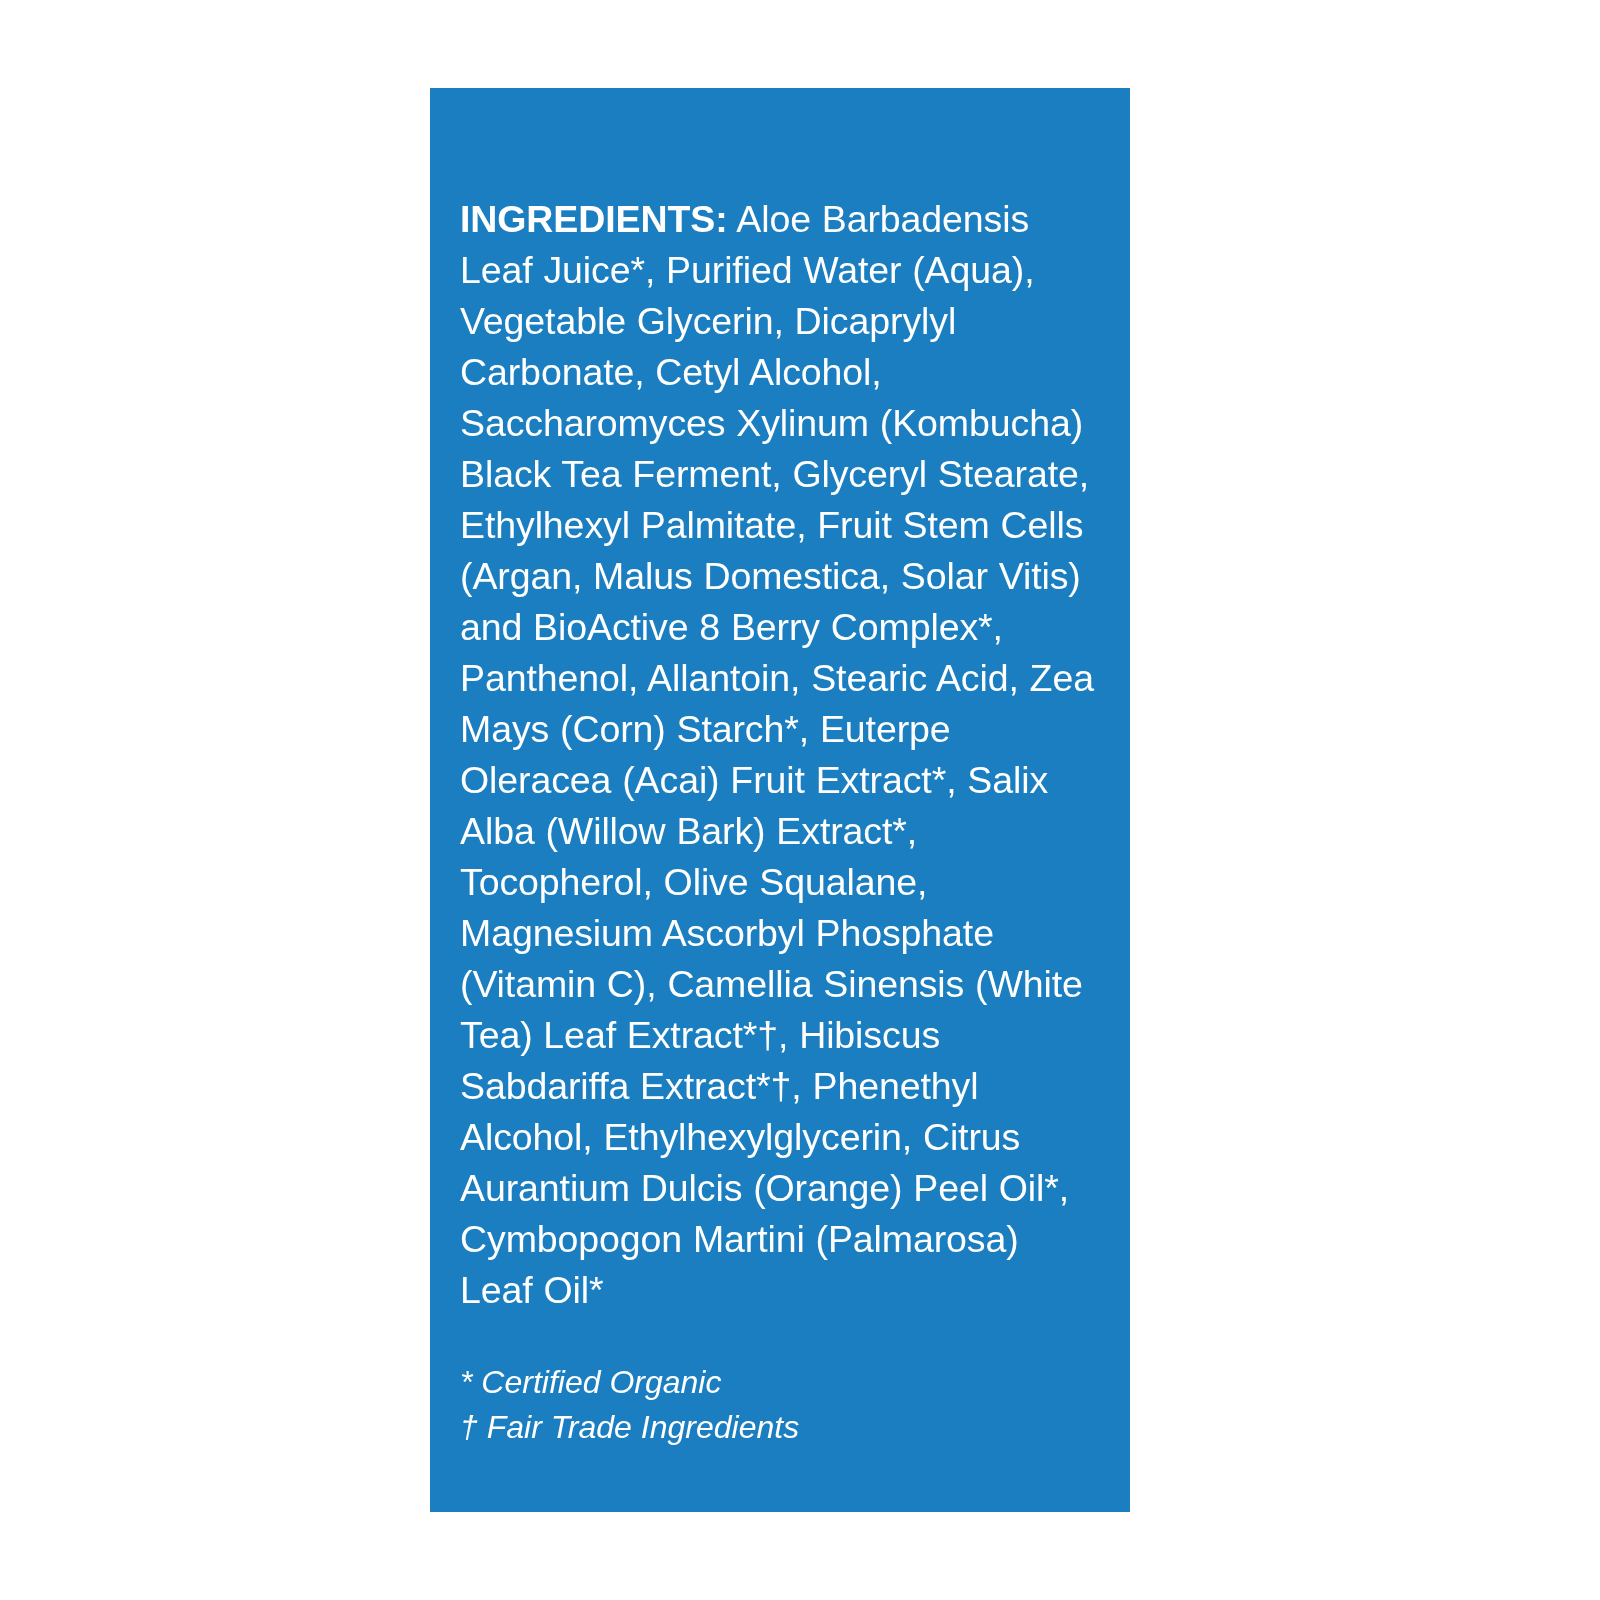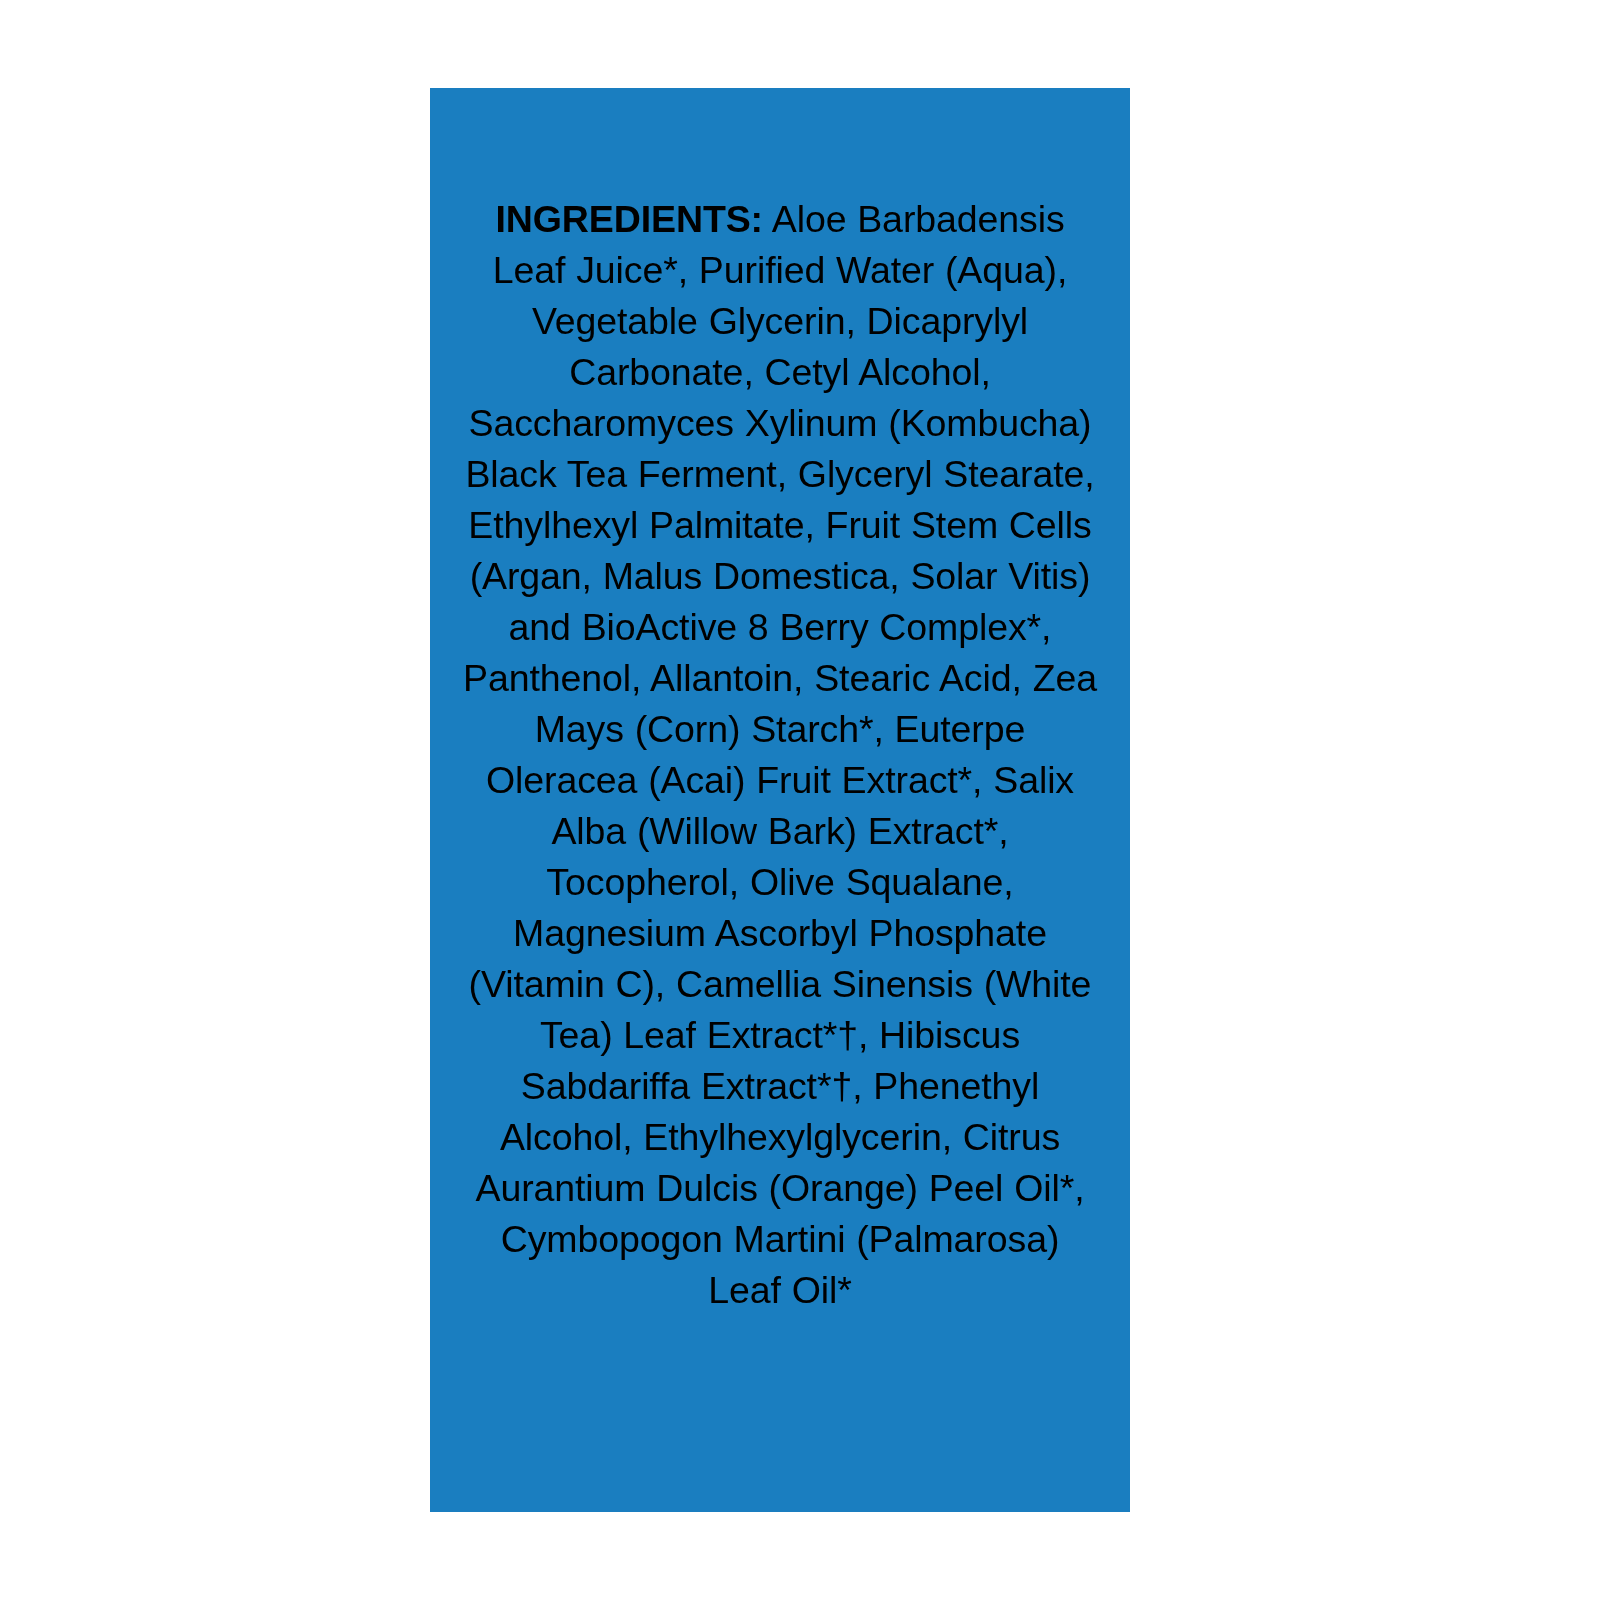--- a/index.html
+++ b/index.html
@@ -28,26 +28,26 @@
     background: #1a7ec0;
     overflow: hidden;
   }
   .panel-inner {
     position: absolute;
     left: 30px;
     top: 68px;
     width: 640px;
   }
   .ingredients-block {
-    color: #000000;
+    color: #ffffff;
     font-size: 37.5px;
     line-height: 51px;
     letter-spacing: -0.1px;
     font-weight: 400;
-    text-align: center;
+    text-align: left;
     word-spacing: 0.5px;
   }
   .ingredients-heading {
     font-weight: 700;
   }
   .footnotes {
     margin-top: 44px;
     color: #ffffff;
     font-style: italic;
     font-size: 32px;
@@ -59,16 +59,20 @@
 </style>
 </head>
 <body>
 
 <div id="page">
   <div class="label-panel">
     <div class="panel-inner">
 
       <p class="ingredients-block"><span class="ingredients-heading">INGREDIENTS:</span><span> Aloe Barbadensis Leaf Juice*, Purified Water (Aqua), Vegetable Glycerin, Dicaprylyl Carbonate, Cetyl Alcohol, Saccharomyces Xylinum (Kombucha) Black Tea Ferment, Glyceryl Stearate, Ethylhexyl Palmitate, Fruit Stem Cells (Argan, Malus Domestica, Solar Vitis) and BioActive 8 Berry Complex*, Panthenol, Allantoin, Stearic Acid, Zea Mays (Corn) Starch*, Euterpe Oleracea (Acai) Fruit Extract*, Salix Alba (Willow Bark) Extract*, Tocopherol, Olive Squalane, Magnesium Ascorbyl Phosphate (Vitamin C), Camellia Sinensis (White Tea) Leaf Extract*†, Hibiscus Sabdariffa Extract*†, Phenethyl Alcohol, Ethylhexylglycerin, Citrus Aurantium Dulcis (Orange) Peel Oil*, Cymbopogon Martini (Palmarosa) Leaf Oil*</span></p>
 
+      <div class="footnotes">
+        <div class="footnote-line">* Certified Organic</div>
+        <div class="footnote-line">† Fair Trade Ingredients</div>
+      </div>
 
     </div>
   </div>
 </div>
 
 </body></html>

